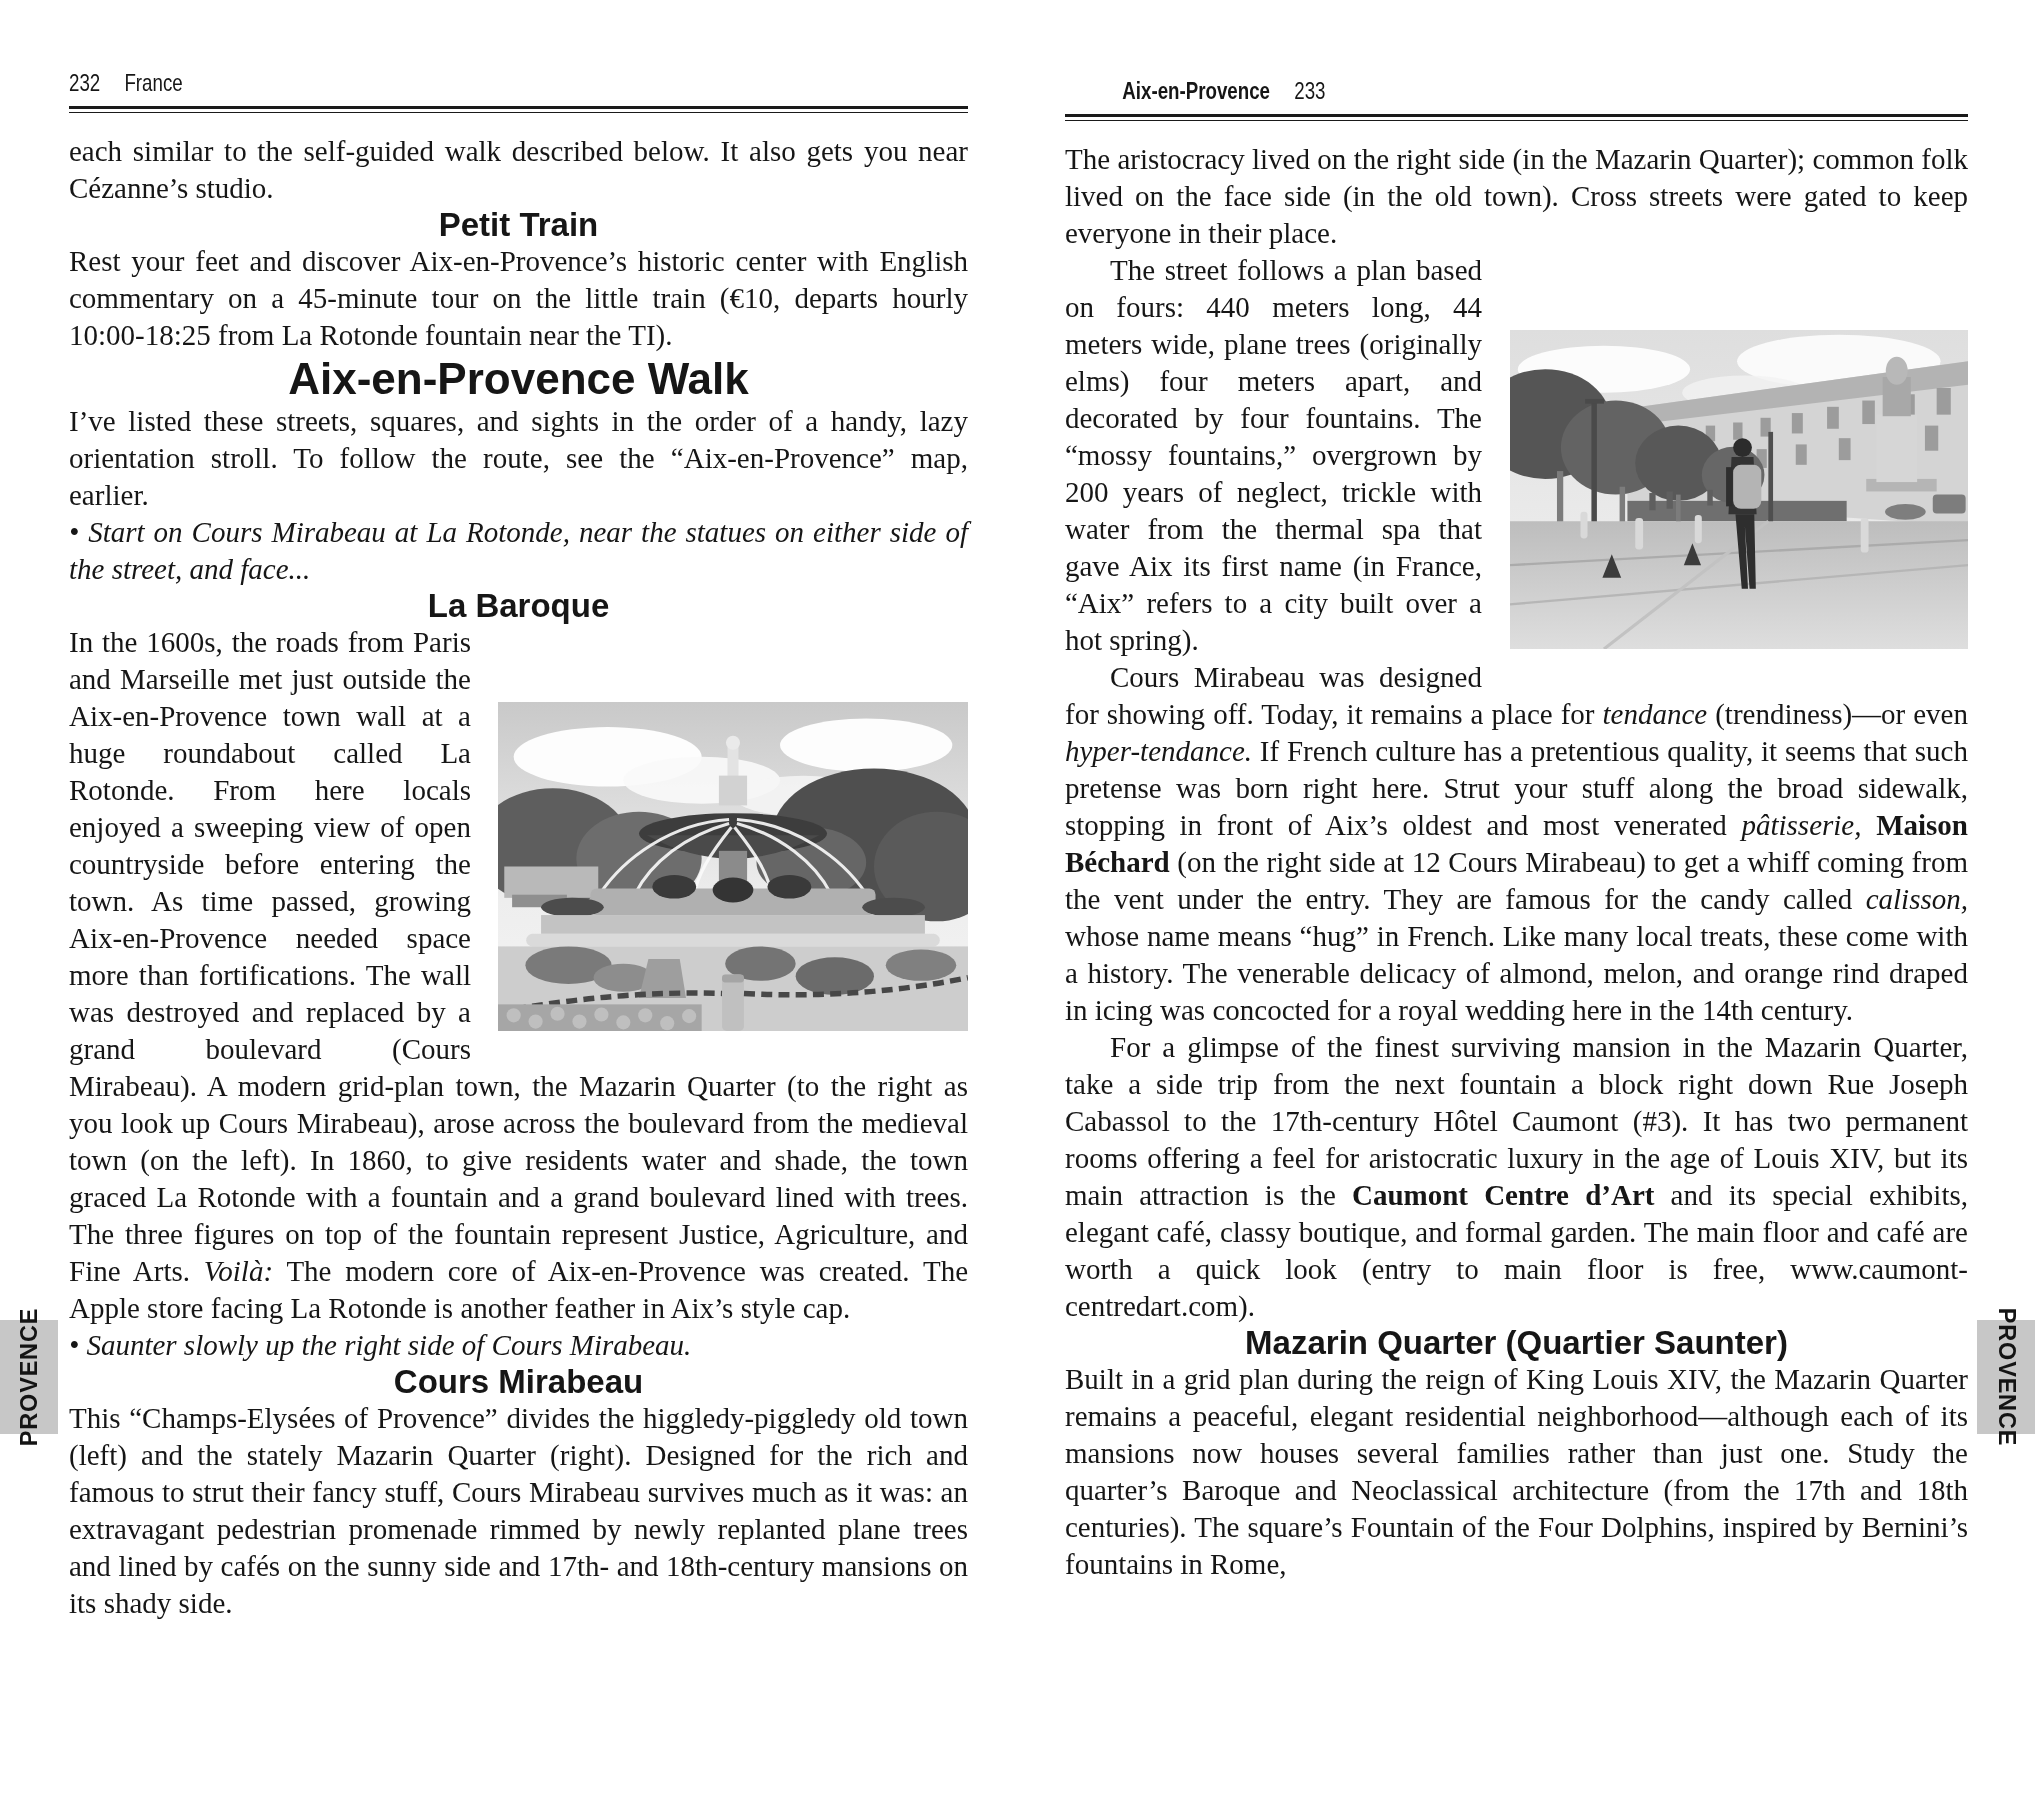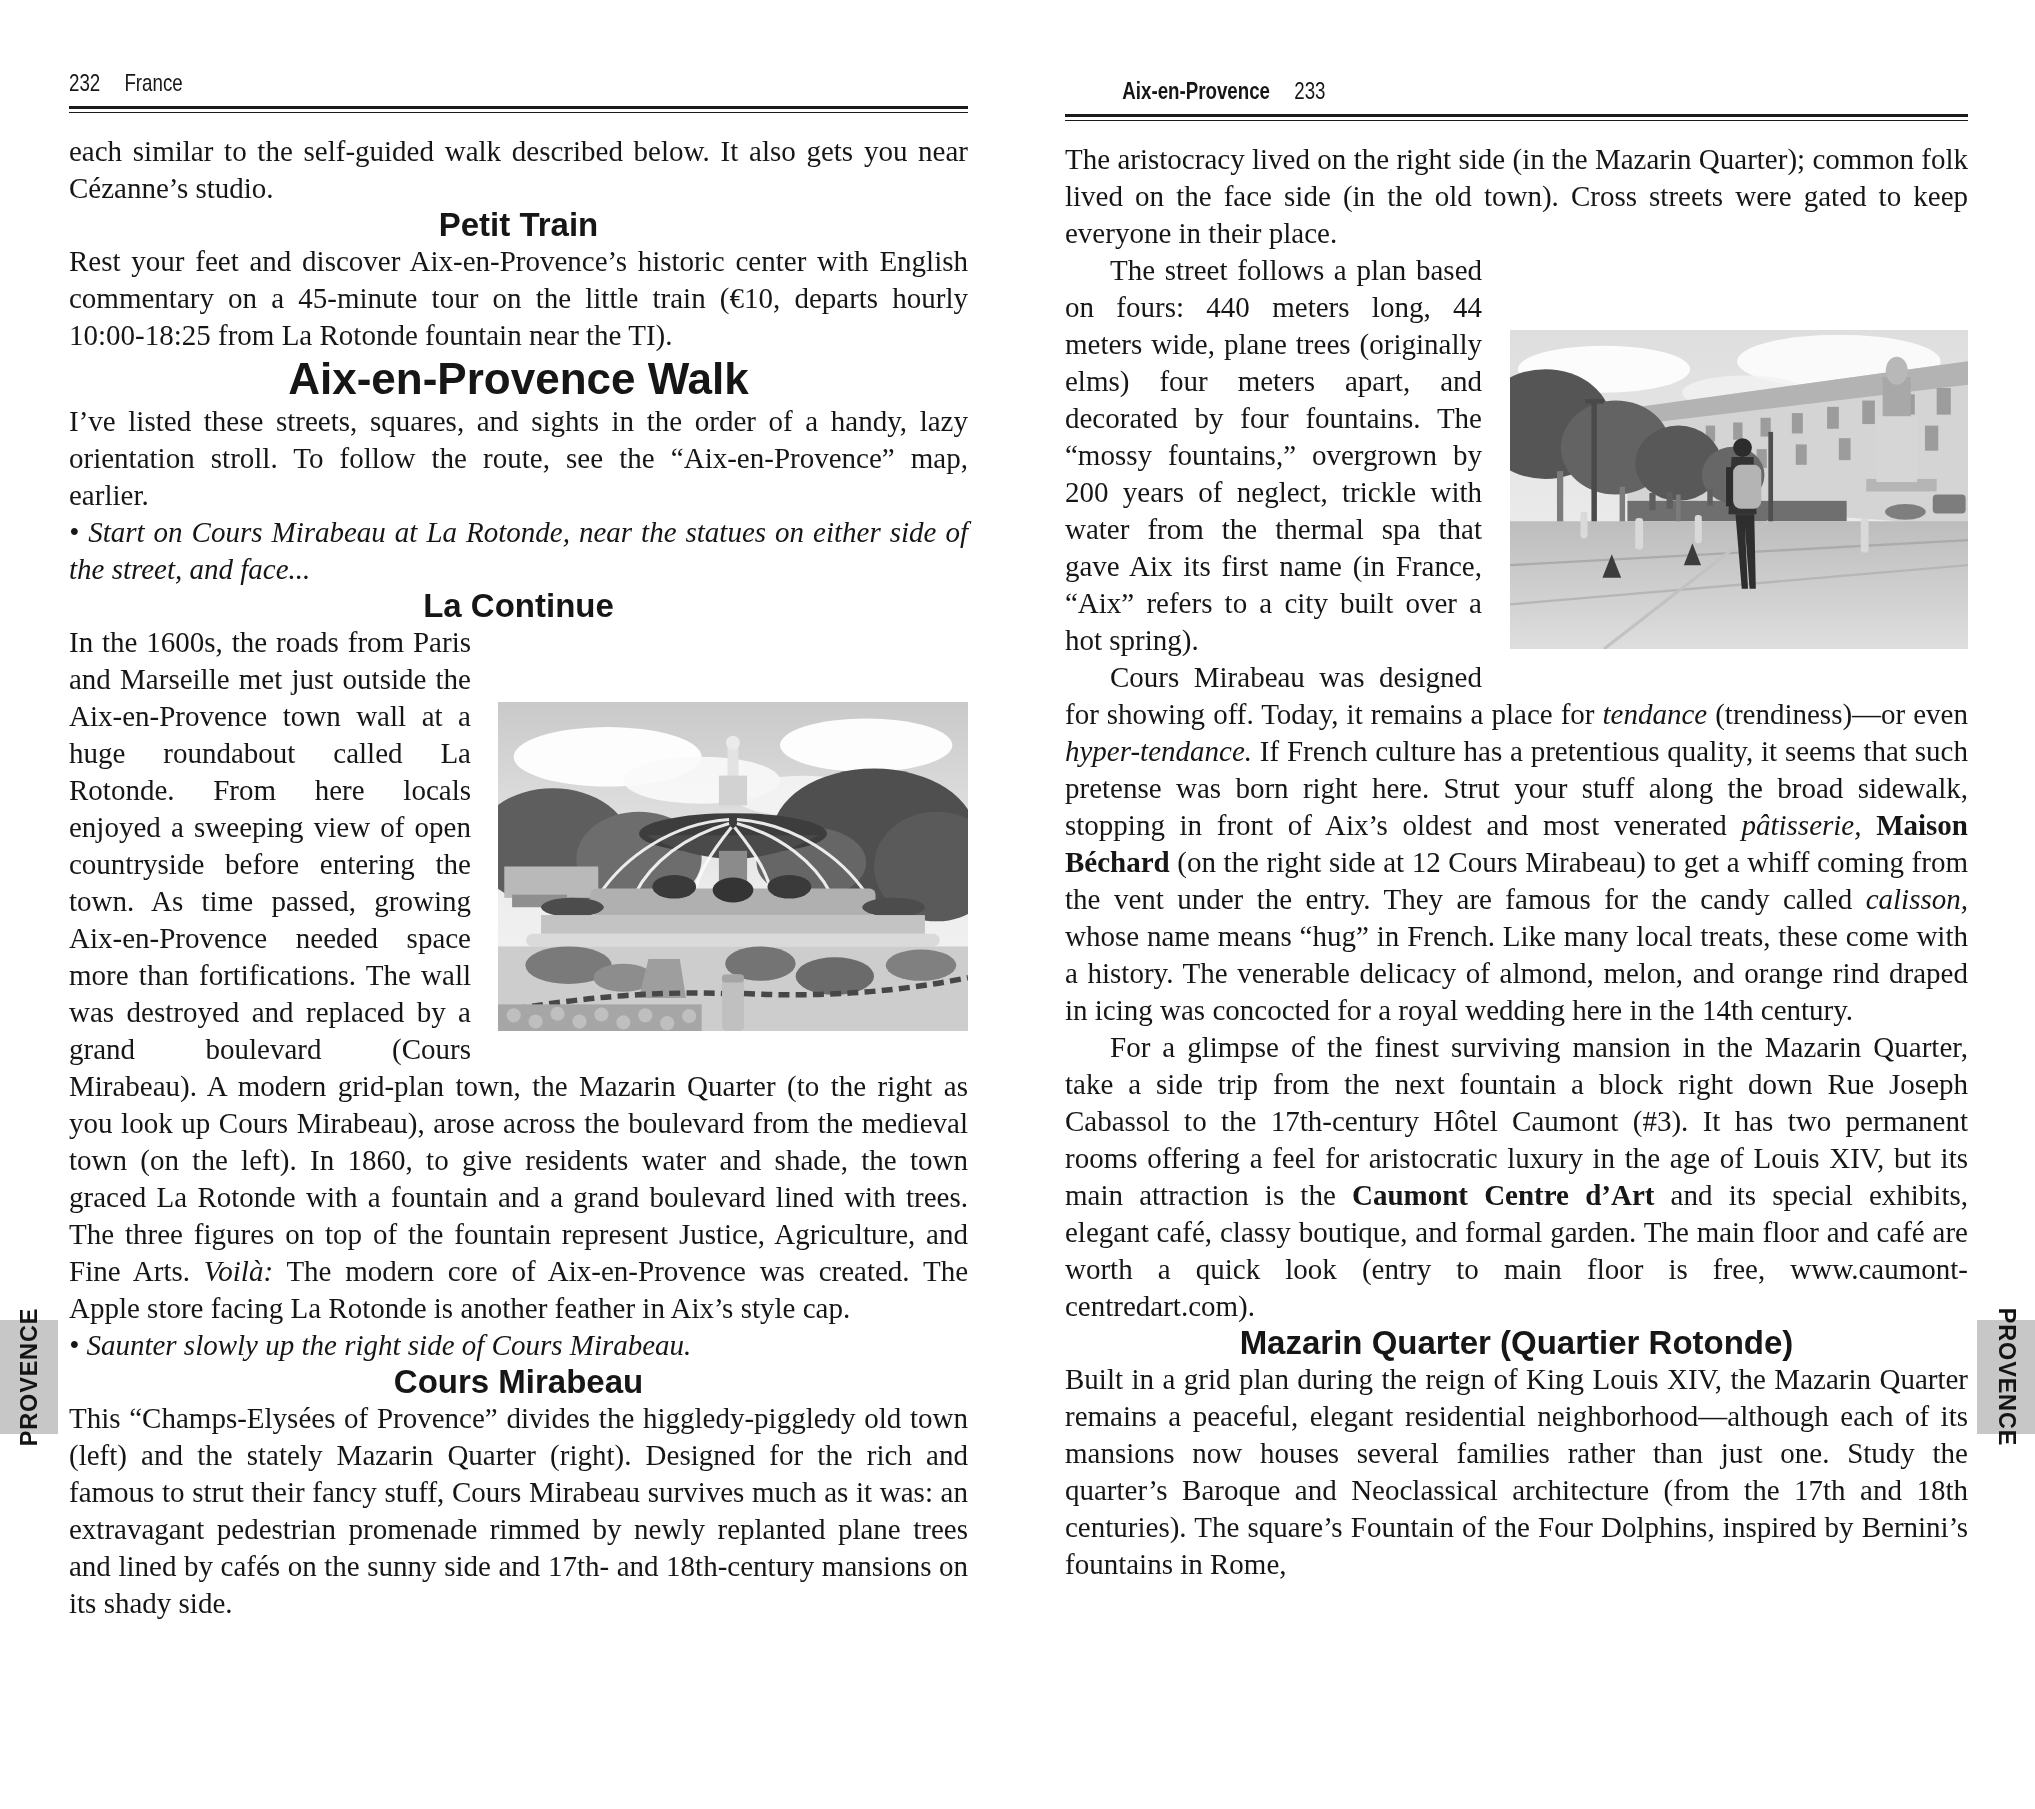--- a/index.html
+++ b/index.html
@@ -63,21 +63,21 @@
   <div class="body-flow">
     <p><span><span class="run-n">each similar to the self-guided walk described below. It also gets you near Cézanne’s studio.</span></span></p>
 
     <p class="h3">Petit Train</p>
     <p><span><span class="run-n">Rest your feet and discover Aix-en-Provence’s historic center with English commentary on a 45-minute tour on the little train (€10, departs hourly 10:00-18:25 from La Rotonde fountain near the TI).</span></span></p>
 
     <p class="walk-title">Aix-en-Provence Walk</p>
     <p><span><span class="run-n">I’ve listed these streets, squares, and sights in the order of a handy, lazy orientation stroll. To follow the route, see the “Aix-en-Provence” map, earlier.</span></span></p>
     <p class="note-italic"><span><span class="run-i">• Start on Cours Mirabeau at La Rotonde, near the statues on either side of the street, and face...</span></span></p>
 
-    <p class="h3">La Continue</p>
+    <p class="h3">La Baroque</p>
     <p>
       <span class="photo-float photo1">
         <svg viewBox="0 0 600 420" preserveAspectRatio="none" aria-hidden="true">
           <defs>
             <linearGradient id="sky1" x1="0" y1="0" x2="0" y2="1">
               <stop offset="0" stop-color="#c9c9c9"></stop>
                 <stop offset="0.6" stop-color="#eeeeee"></stop>
                 <stop offset="1" stop-color="#f4f4f4"></stop>
             </linearGradient>
           </defs>
@@ -238,21 +238,21 @@
               <rect x="200" y="206" width="8" height="22"></rect>
             <rect x="252" y="204" width="7" height="20"></rect>
           </g>
         </svg>
       </span><span><span class="run-n">The street follows a plan based on fours: 440 meters long, 44 meters wide, plane trees (originally elms) four meters apart, and decorated by four fountains. The “mossy fountains,” overgrown by 200 years of neglect, trickle with water from the thermal spa that gave Aix its first name (in France, “Aix” refers to a city built over a hot spring).</span></span>
     </p>
 
     <p class="indent"><span><span class="run-n">Cours Mirabeau was designed for showing off. Today, it remains a place for </span><span class="run-i">tendance</span><span class="run-n"> (trendiness)—or even </span><span class="run-i">hyper-tendance.</span><span class="run-n"> If French culture has a pretentious quality, it seems that such pretense was born right here. Strut your stuff along the broad sidewalk, stopping in front of Aix’s oldest and most venerated </span><span class="run-i">pâtisserie,</span><span class="run-n"> </span><span class="run-b">Maison Béchard</span><span class="run-n"> (on the right side at 12 Cours Mirabeau) to get a whiff coming from the vent under the entry. They are famous for the candy called </span><span class="run-i">calisson,</span><span class="run-n"> whose name means “hug” in French. Like many local treats, these come with a history. The venerable delicacy of almond, melon, and orange rind draped in icing was concocted for a royal wedding here in the 14th century.</span></span></p>
     <p class="indent"><span><span class="run-n">For a glimpse of the finest surviving mansion in the Mazarin Quarter, take a side trip from the next fountain a block right down Rue Joseph Cabassol to the 17th-century Hôtel Caumont (#3). It has two permanent rooms offering a feel for aristocratic luxury in the age of Louis XIV, but its main attraction is the </span><span class="run-b">Caumont Centre d’Art</span><span class="run-n"> and its special exhibits, elegant café, classy boutique, and formal garden. The main floor and café are worth a quick look (entry to main floor is free, www.caumont-centredart.com).</span></span></p>
 
-    <p class="h3">Mazarin Quarter (Quartier Rotonde)</p>
+    <p class="h3">Mazarin Quarter (Quartier Saunter)</p>
     <p><span><span class="run-n">Built in a grid plan during the reign of King Louis XIV, the Mazarin Quarter remains a peaceful, elegant residential neighborhood—although each of its mansions now houses several families rather than just one. Study the quarter’s Baroque and Neoclassical architecture (from the 17th and 18th centuries). The square’s Fountain of the Four Dolphins, inspired by Bernini’s fountains in Rome,</span></span></p>
   </div>
 </div>
 
 <div class="side-tab tab-left">
   <span class="tab-label">PROVENCE</span>
 </div>
 <div class="side-tab tab-right">
   <span class="tab-label">PROVENCE</span>
 </div>

